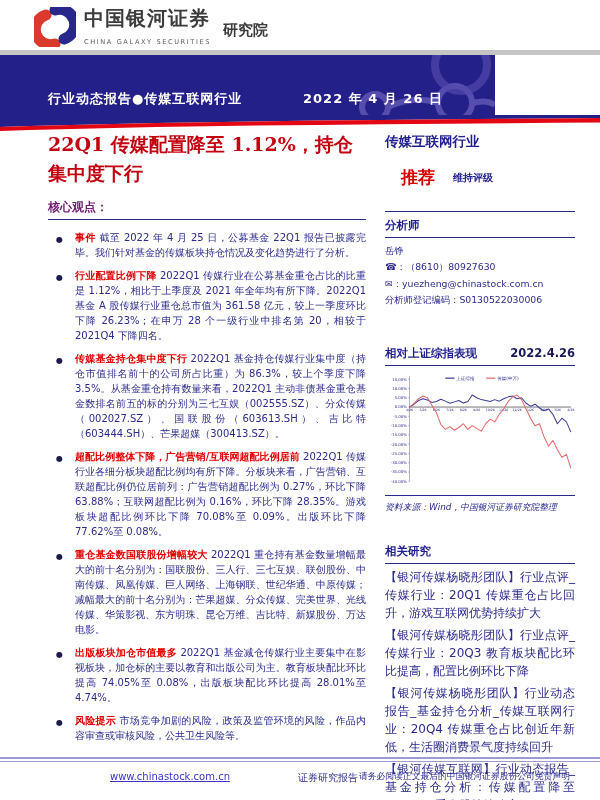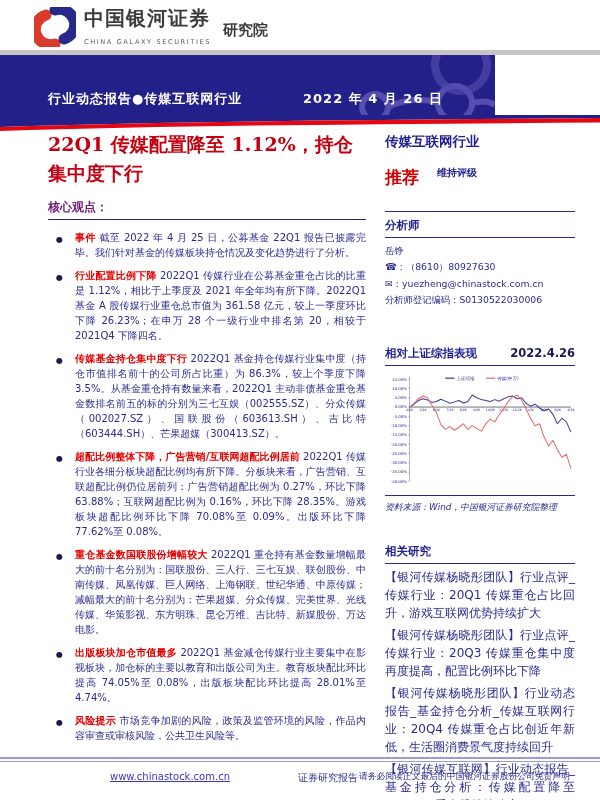--- a/index.html
+++ b/index.html
@@ -27,21 +27,21 @@
   .report-title{margin:0;font-size:19px;line-height:1.55;font-weight:bold;color:#c30010;font-family:"DejaVu Serif",serif;}
   .core-heading{margin-top:10px;padding-bottom:3px;font-size:12px;font-weight:bold;color:#701a75;border-bottom:1.5px solid #2b2b8f;}
   .bullets{margin:10px 0 0 0;padding:0;list-style:none;}
   .bullets li{position:relative;padding-left:27px;margin-bottom:8px;font-size:10px;line-height:15px;color:#2b2b8f;text-align:justify;}
   .bullet-glyph{position:absolute;left:8px;top:2px;font-size:8px;color:#1a1a4d;}
   .lead{color:#e30000;font-weight:bold;}
 
   
   .right-col{position:absolute;top:133px;left:385px;width:190px;}
   .industry-name{font-size:13.5px;font-weight:bold;color:#1f1f8f;}
-  .rating-row{margin-top:15px;display:flex;align-items:flex-start;}
+  .rating-row{margin-top:15px;display:flex;align-items:center;margin-left:16px;}
   .rating{font-size:17px;font-weight:bold;color:#d60000;}
   .rating-note{font-size:10px;font-weight:bold;color:#1f1f8f;margin-left:18px;}
   .navy-hr{border:none;border-top:1.6px solid #2b2b8f;margin:0;}
   .hr-sp1{margin-top:22px;}
   .sec-heading{font-size:11.5px;font-weight:bold;color:#1f1f8f;padding:6px 0 4px 0;}
   .analyst-info{margin-top:5px;font-size:9.3px;color:#2b2b8f;line-height:1.75;}
   .chart-block{margin-top:38px;}
   .chart-title-row{display:flex;justify-content:space-between;align-items:baseline;padding-bottom:4px;}
   .chart-title{font-size:11.5px;font-weight:bold;color:#1f1f8f;}
   .chart-date{font-size:11.5px;font-weight:bold;color:#1a1a5a;}
@@ -180,21 +180,21 @@
           </svg>
       </div>
       <div class="source-note">资料来源：Wind，中国银河证券研究院整理</div>
     </div>
 
     <div class="related-block">
       <div class="sec-heading">相关研究</div>
       <hr class="navy-hr">
       <div class="related-list">
         <div class="related-item">【银河传媒杨晓彤团队】行业点评_传媒行业：20Q1 传媒重仓占比回升，游戏互联网优势持续扩大</div>
-        <div class="related-item">【银河传媒杨晓彤团队】行业点评_传媒行业：20Q3 传媒重仓集中度再度提高，配置比例环比下降</div>
+        <div class="related-item">【银河传媒杨晓彤团队】行业点评_传媒行业：20Q3 教育板块配比环比提高，配置比例环比下降</div>
         <div class="related-item">【银河传媒杨晓彤团队】行业动态报告_基金持仓分析_传媒互联网行业：20Q4 传媒重仓占比创近年新低，生活圈消费景气度持续回升</div>
         <div class="related-item">【银河传媒互联网】行业动态报告_基金持仓分析：传媒配置降至 1.48%，重仓股持续稳定</div>
         <div class="related-item">【银河传媒互联网】行业动态报告_基金持仓分析：21Q2 传媒配置降至 1.43%，重仓股持续稳定</div>
 
       </div>
 
     </div>
   </div>
 
   <div class="footer-rule"></div>

